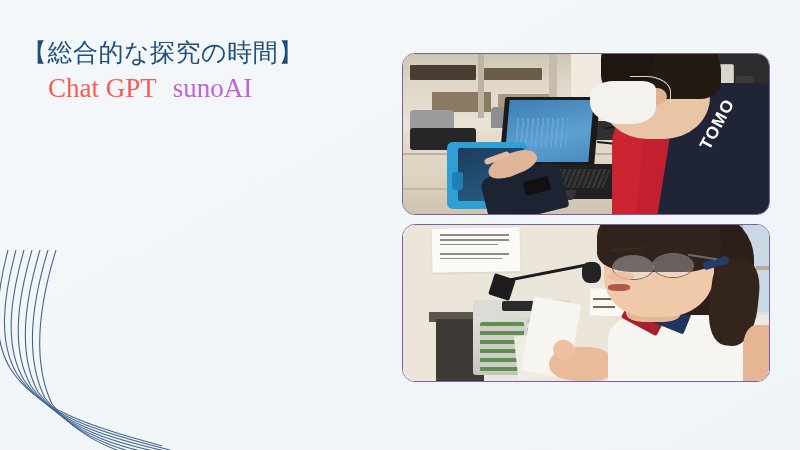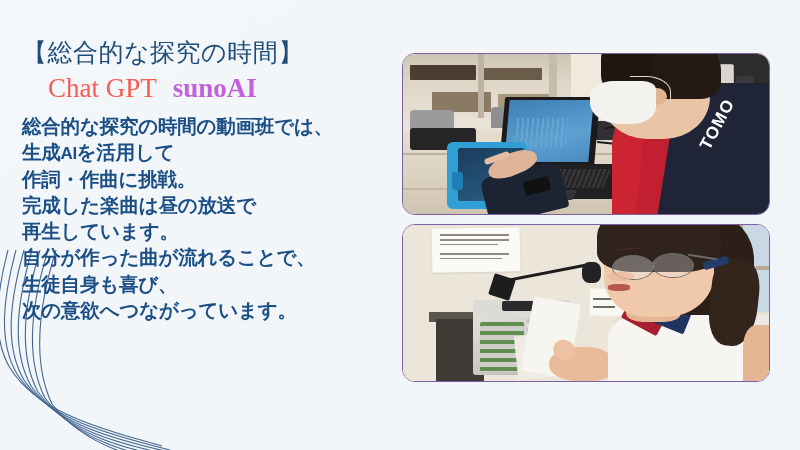--- a/index.html
+++ b/index.html
@@ -48,21 +48,21 @@
   .title-ai-row {
     margin-top: 6px;
     padding-left: 26px;
     font-family: "Liberation Serif", serif;
     font-size: 27px;
     line-height: 1.15;
     white-space: nowrap;
   }
   .title-chatgpt { color: #f95a52; }
   .title-gap { display: inline-block; width: 16px; }
-  .title-suno { color: #c261db; font-weight: bold; }
+  .title-suno { color: #c261db; }
 
   .body-text {
     margin-top: 9px;
     font-family: "Liberation Sans", sans-serif;
     font-weight: bold;
     font-size: 19.5px;
     line-height: 1.345;
     color: #1b4f86;
     letter-spacing: -0.2px;
   }
@@ -227,30 +227,20 @@
   </svg>
 
   <div class="text-col">
 
     <div class="title-bracket">【総合的な探究の時間】</div>
 
     <div class="title-ai-row">
       <span class="title-chatgpt">Chat GPT</span><span class="title-gap"></span><span class="title-suno">sunoAI</span>
     </div>
 
-    <div class="body-text">
-      <span class="ln">総合的な探究の時間の動画班では、</span>
-      <span class="ln"><span>生成</span><span class="lat">AI</span><span>を活用して</span></span>
-      <span class="ln">作詞・作曲に挑戦。</span>
-      <span class="ln">完成した楽曲は昼の放送で</span>
-      <span class="ln">再生しています。</span>
-      <span class="ln">自分が作った曲が流れることで、</span>
-      <span class="ln">生徒自身も喜び、</span>
-      <span class="ln">次の意欲へつながっています。</span>
-    </div>
   </div>
 
   <div class="photo photo-top">
     <div class="photo-inner">
       <div class="t-wall"></div>
       <div class="t-wall-r"></div>
       <div class="t-wall-dark"></div>
       <div class="t-cab"></div>
       <div class="t-cab-shelf1"></div>
       <div class="t-cab-shelf2"></div>

